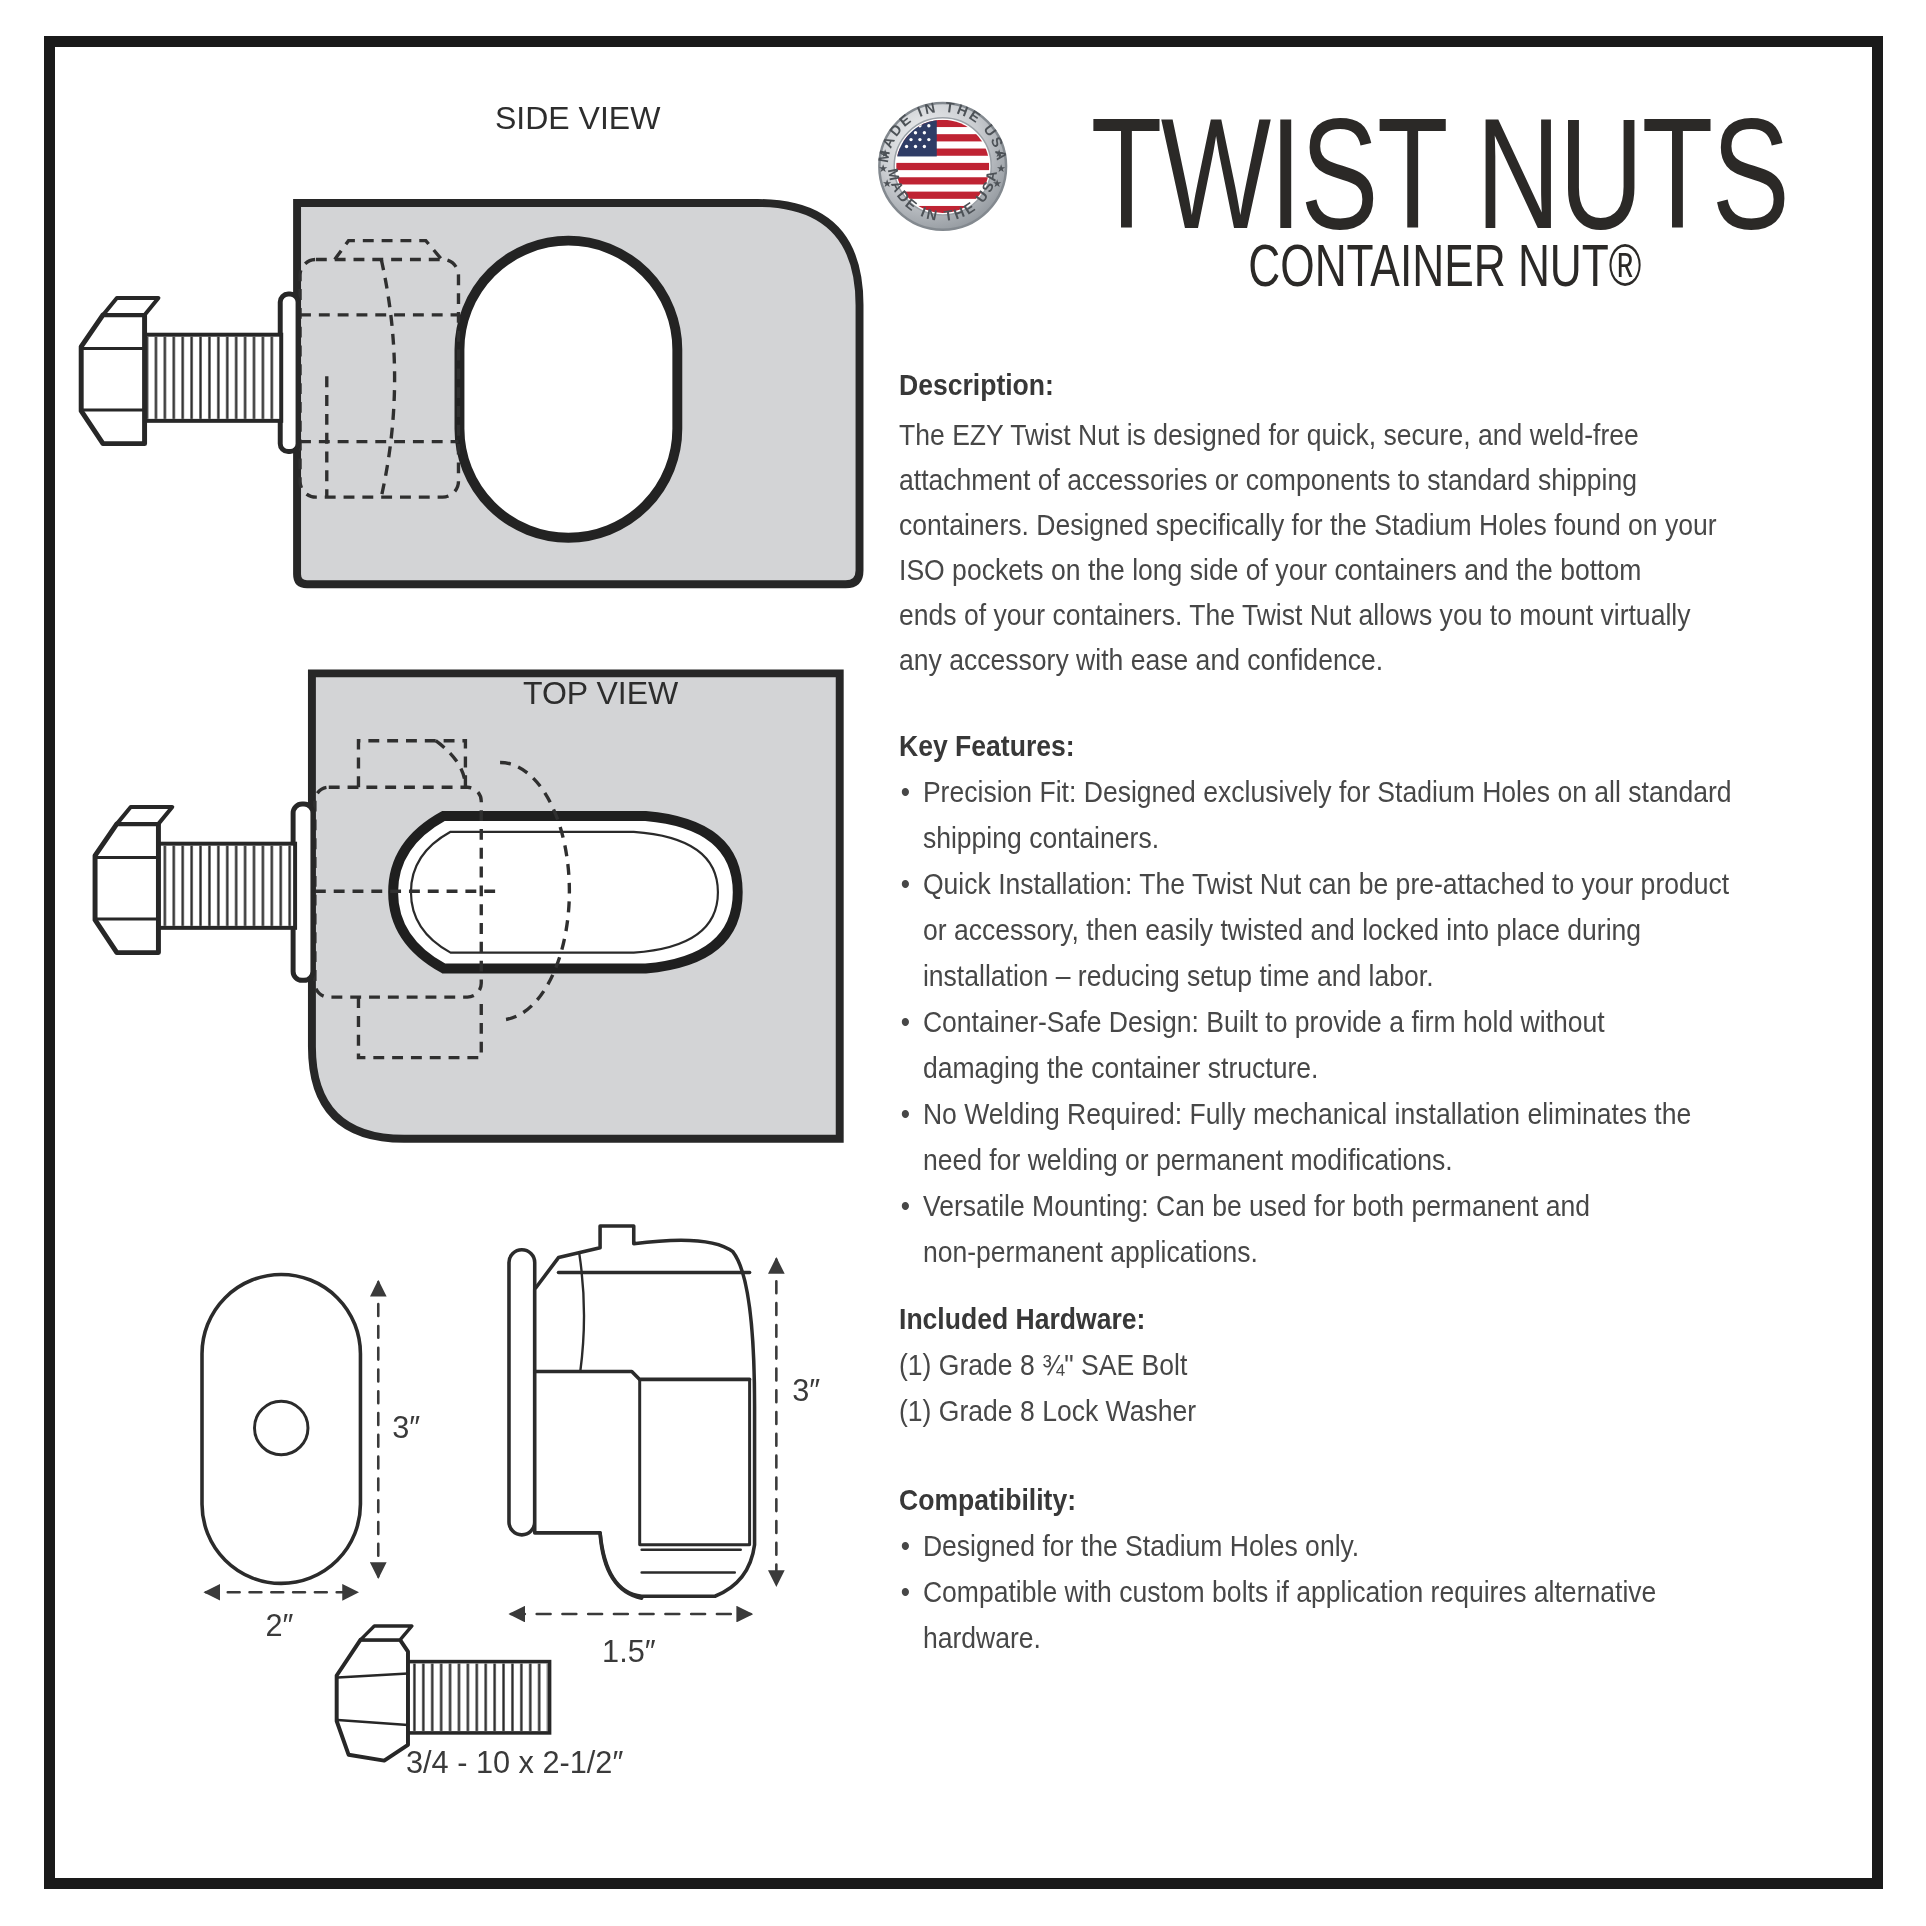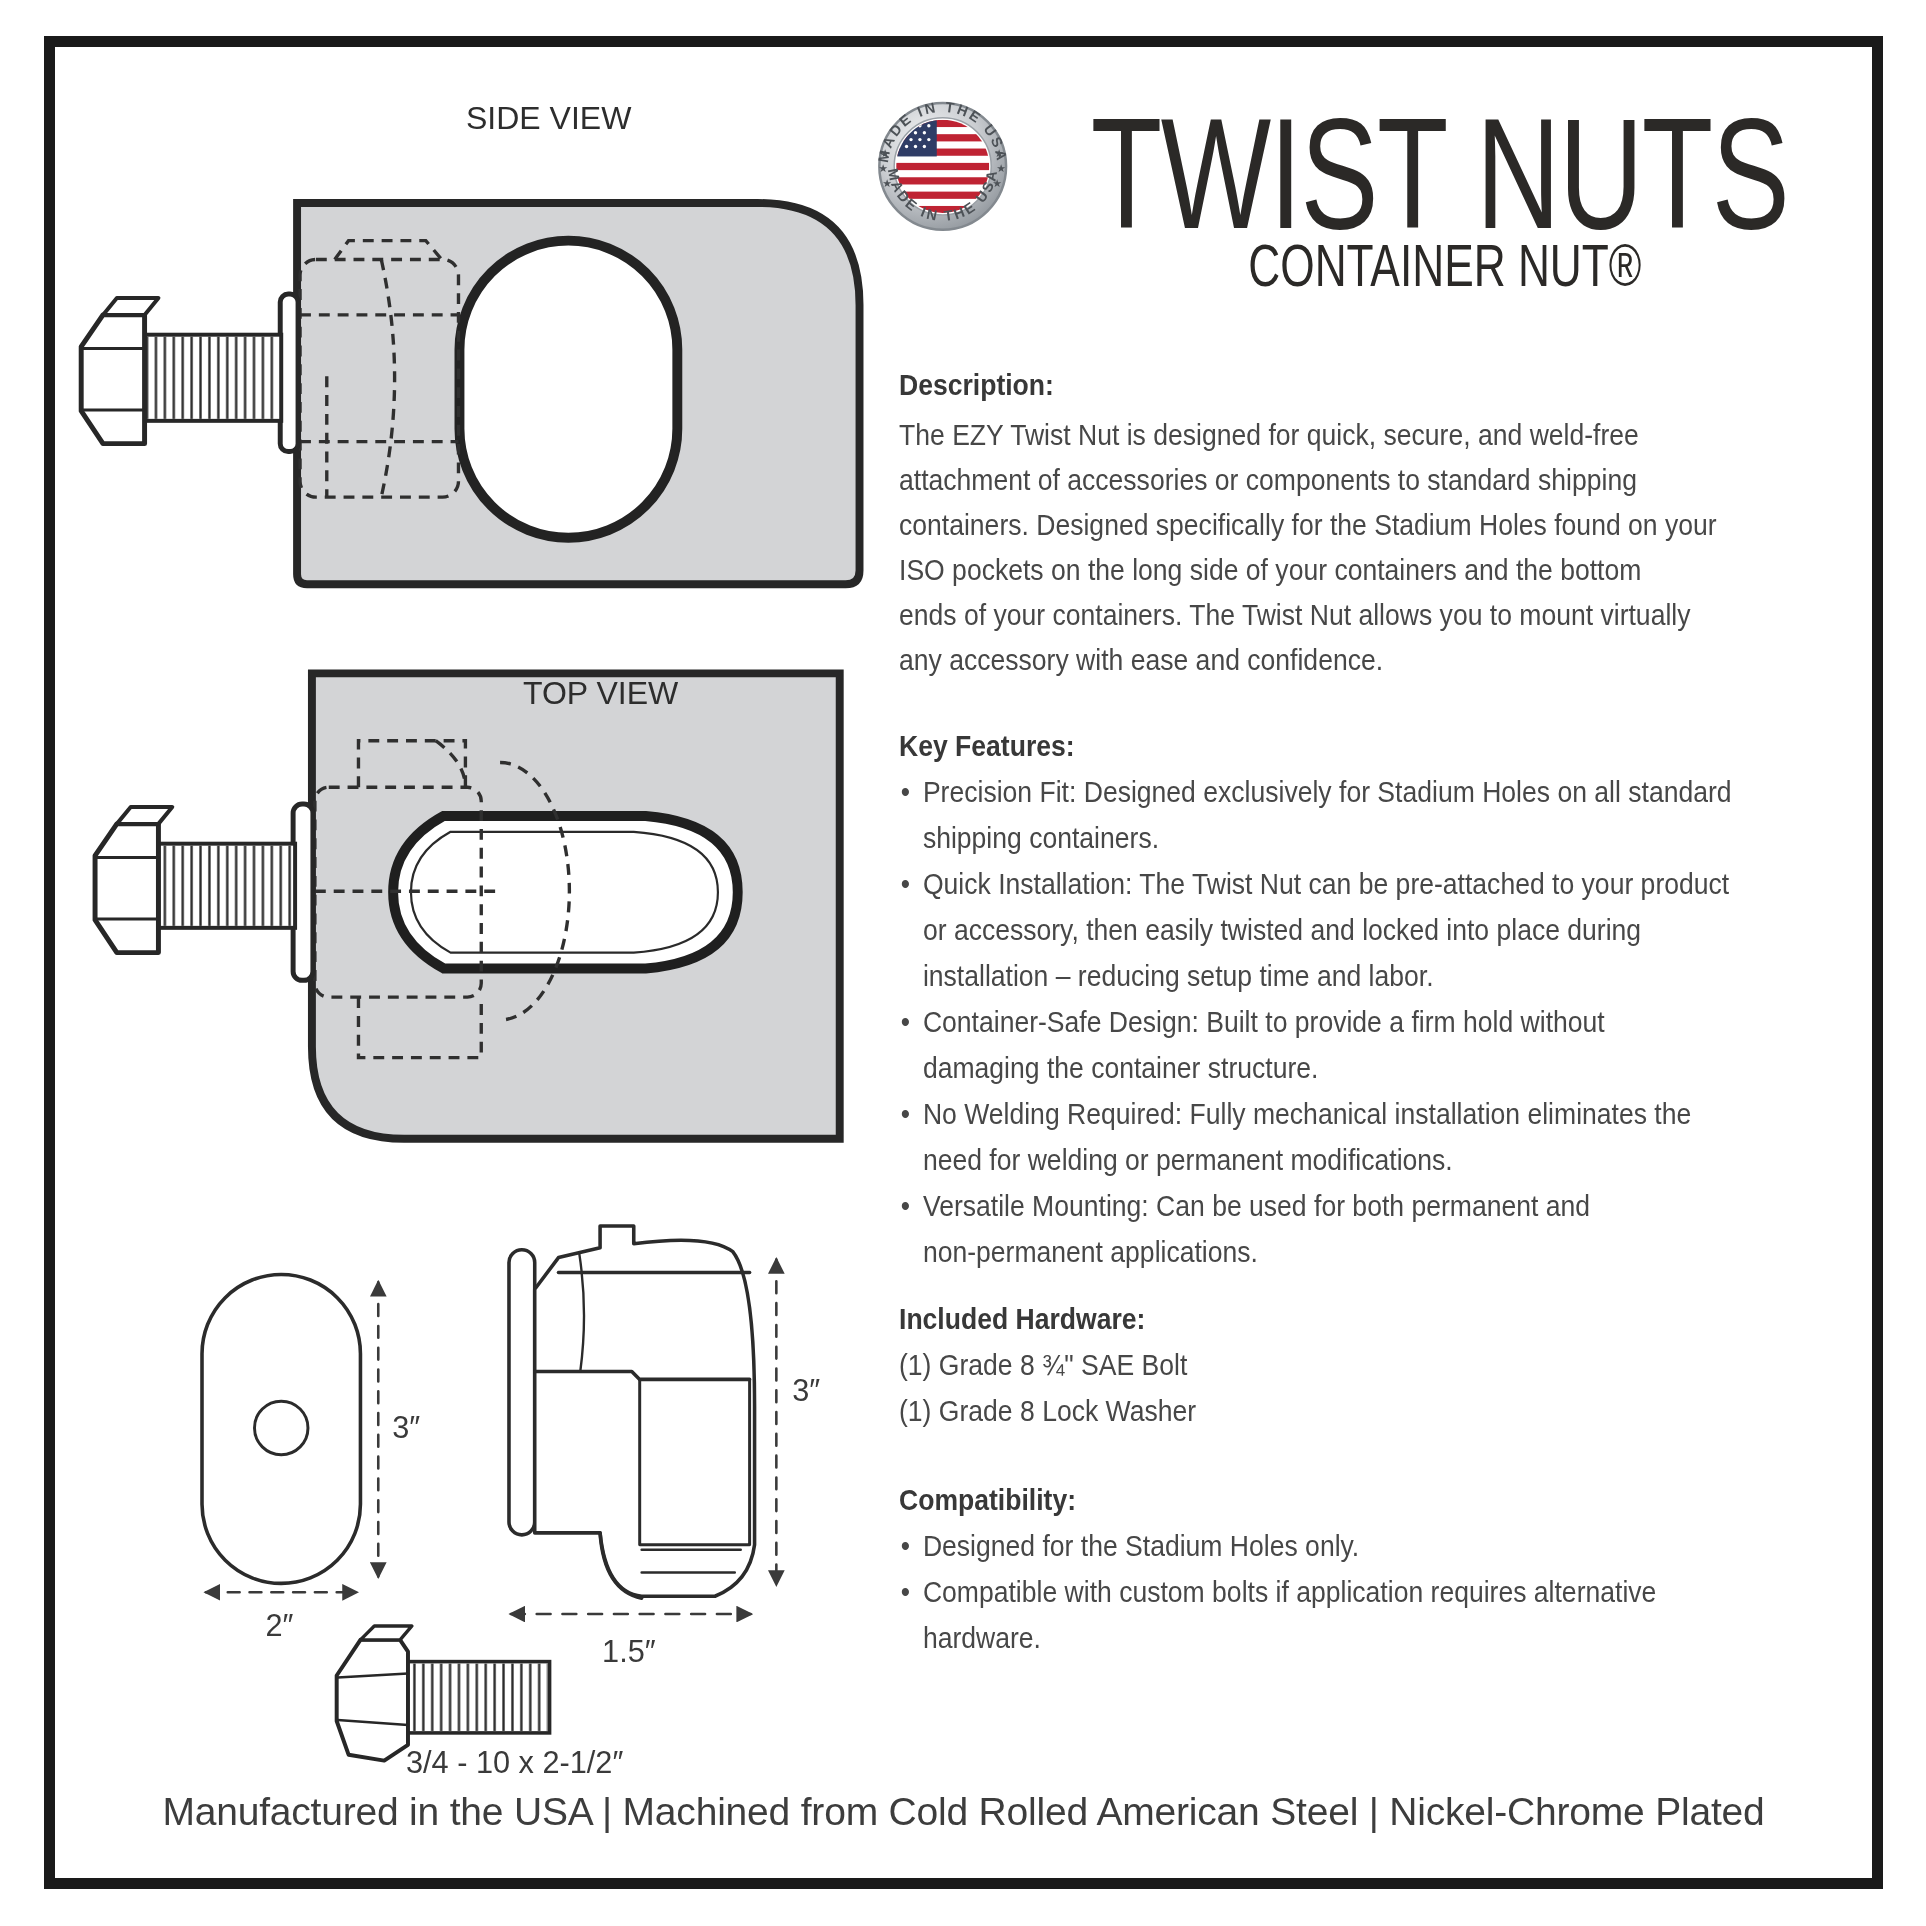--- a/index.html
+++ b/index.html
@@ -4,21 +4,21 @@
 <style>
   html,body{margin:0;padding:0;background:#ffffff;}
   #page{position:relative;width:1927px;height:1927px;background:#ffffff;overflow:hidden;
         font-family:"Liberation Sans","DejaVu Sans",sans-serif;color:#474747;}
   #frame{position:absolute;left:44px;top:36px;width:1839px;height:1853px;
          border:11px solid #1a1a1a;box-sizing:border-box;}
   #art{position:absolute;left:0;top:0;width:1927px;height:1927px;}
 
   .viewlabel{position:absolute;font-size:32px;font-weight:400;color:#2d2d2d;
              letter-spacing:0px;text-align:center;white-space:nowrap;}
-  #side-view-label{left:466px;top:100px;width:149px;}
+  #side-view-label{left:495px;top:100px;width:149px;}
   #top-view-label{left:523px;top:675px;width:149px;}
 
   #brand-title{position:absolute;left:1044px;top:99px;width:1069px;line-height:149px;
                font-size:158px;font-weight:400;color:#2b2927;text-align:center;white-space:nowrap;
                transform:scaleX(0.74);transform-origin:left top;letter-spacing:-2px;}
   #brand-subtitle{position:absolute;left:1044px;top:236px;width:1069px;line-height:61px;
                font-size:59px;font-weight:400;color:#2b2927;text-align:center;white-space:nowrap;
                transform:scaleX(0.75);transform-origin:left top;letter-spacing:0px;}
 
   .rblock{position:absolute;left:899px;width:1089px;transform:scaleX(0.885);
@@ -238,16 +238,15 @@
 
   <div class="rblock" style="top:1477px;">
     <div class="rhead">Compatibility:</div>
     <ul class="blist" style="margin-top:1px;">
       <li>Designed for the Stadium Holes only.</li>
       <li>Compatible with custom bolts if application requires alternative
 hardware.</li>
     </ul>
   </div>
 
-  <div id="footer-line">Manufactured in the USA | Machined from Cold Rolled American Steel | Nickel-Chrome Plated</div>
 
 </div>
 
 
 </body></html>

